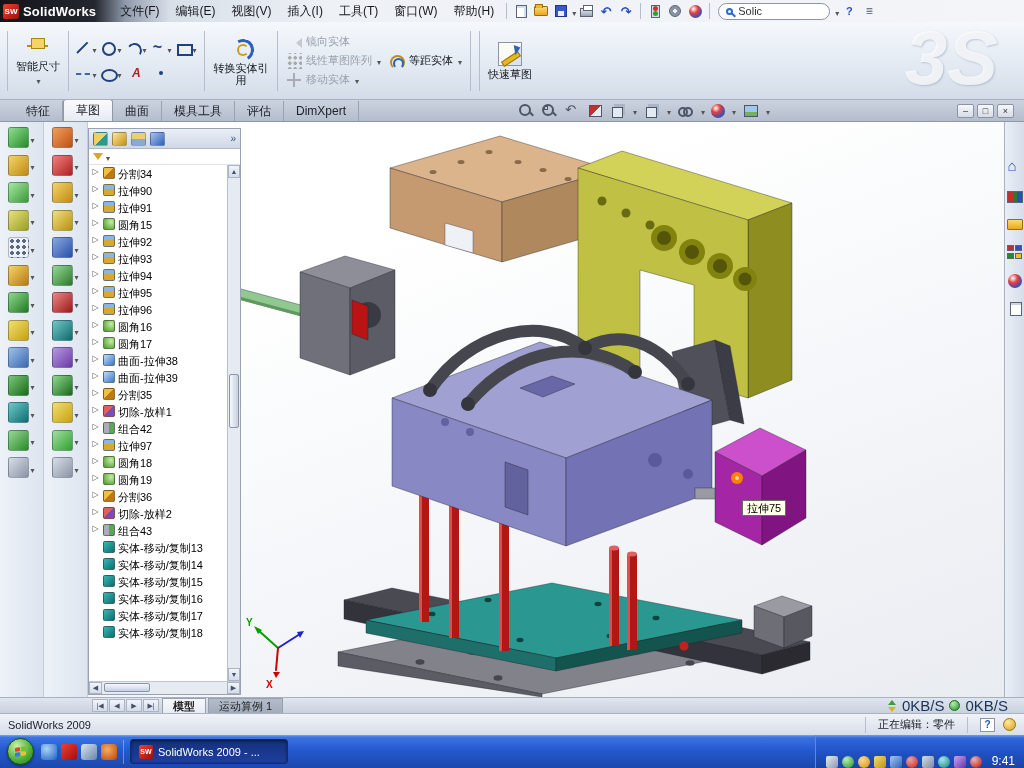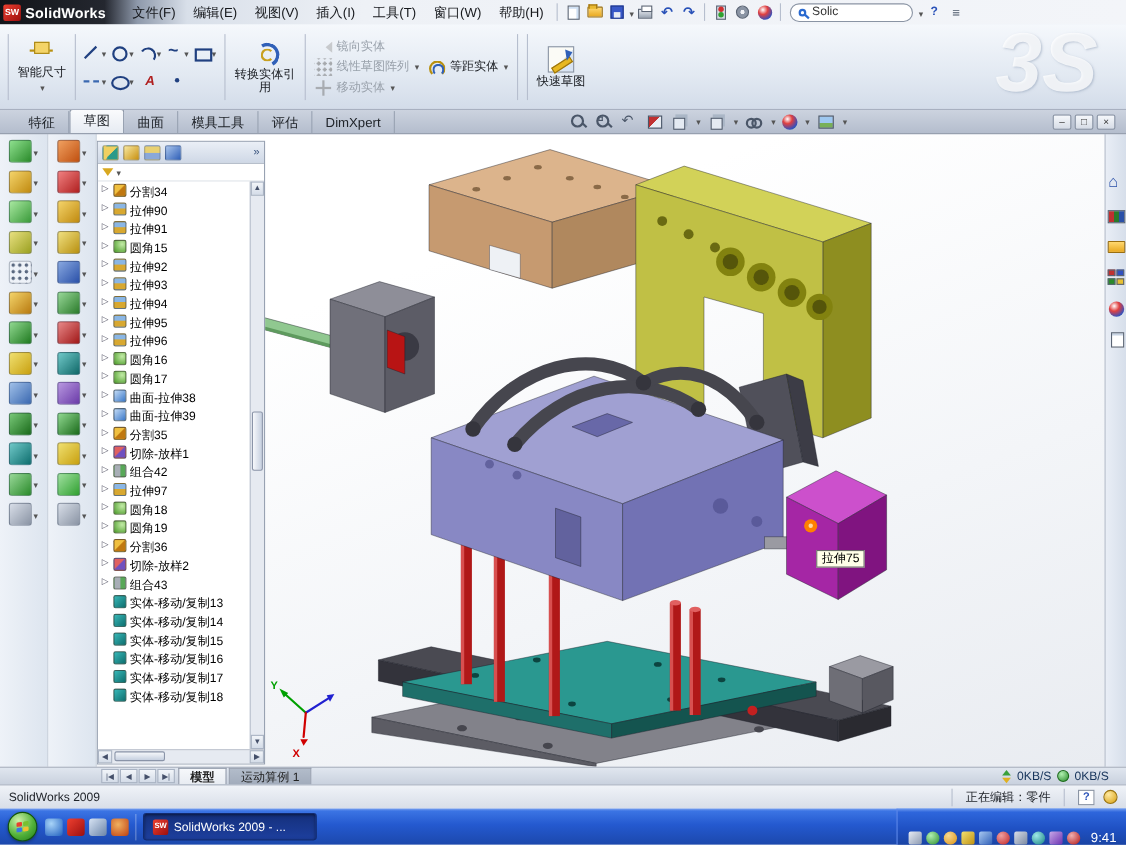--- a/index.html
+++ b/index.html
@@ -154,21 +154,21 @@
 .bottombar{position:absolute;left:0;top:697px;width:1024px;height:16px;z-index:36;background:linear-gradient(180deg,#e0e6ef,#c9d1de);border-top:1px solid #a8b0be;display:flex;align-items:center;font-size:11px;padding-left:92px}
 .nv{width:16px;height:13px;display:flex;align-items:center;justify-content:center;font-size:7px;color:#45506a;background:linear-gradient(180deg,#f2f5f9,#d4dce8);border:1px solid #aab4c4;margin-right:1px}
 .nv1::before{content:"|◀"}.nv2::before{content:"◀"}.nv3::before{content:"▶"}.nv4::before{content:"▶|"}
 .sheet{padding:0 10px;border:1px solid #98a0ae;border-bottom:none;background:linear-gradient(180deg,#b2bcca,#a2acbc);color:#222;height:15px;display:flex;align-items:center;margin-left:2px}
 .sheet.active{background:linear-gradient(180deg,#f6f8fb,#e8ecf2);font-weight:bold}
 .netmon{margin-left:auto;display:flex;align-items:center;gap:5px;margin-right:16px}
 .nud{position:relative;width:10px;height:12px}
 .nud::before{content:"";position:absolute;left:1px;top:0;border-left:4px solid transparent;border-right:4px solid transparent;border-bottom:5px solid #3aa03a}
 .nud::after{content:"";position:absolute;left:1px;bottom:0;border-left:4px solid transparent;border-right:4px solid transparent;border-top:5px solid #e0b020}
 .nbadge{width:11px;height:11px;border-radius:50%;background:radial-gradient(circle at 35% 30%,#b0f0b0,#2a8a2a);border:1px solid #1a6a1a}
-.netval{font-size:11px;color:#16335a}
+.netval{font-size:15px;color:#16335a}
 
 .statusbar{position:absolute;left:0;top:713px;width:1024px;height:22px;z-index:36;background:linear-gradient(180deg,#f0f3f8,#d8dee8);border-top:1px solid #aab2c0;display:flex;align-items:center;font-size:11px;color:#20242a;padding:0 8px}
 .sbright{margin-left:auto;display:flex;align-items:center;gap:8px}
 .helpbox{width:15px;height:14px;border:1px solid #8a94a4;background:#fff;display:flex;align-items:center;justify-content:center}
 .helpbox::before{content:"?";font-size:10px;color:#2a52b8;font-weight:bold}
 .gold{width:13px;height:13px;border-radius:50%;background:radial-gradient(circle at 35% 30%,#ffe9a0,#d8a010);border:1px solid #9a7410}
 
 .taskbar{position:absolute;left:0;top:735px;width:1024px;height:33px;z-index:50;display:flex;align-items:center;background:linear-gradient(180deg,#7ba2ef 0%,#3b74e4 7%,#2459cf 45%,#1c48ac 100%)}
 .orb{width:27px;height:27px;border-radius:50%;margin:0 7px;background:radial-gradient(circle at 35% 28%,#cdf0a8,#53b23a 55%,#1e7a18);border:1px solid #125208;display:flex;align-items:center;justify-content:center;flex:none;box-shadow:0 1px 3px rgba(0,0,0,.4)}
 .flag{width:12px;height:10px;display:grid;grid-template-columns:5px 5px;grid-auto-rows:4px;gap:1px;transform:skewY(-8deg)}

